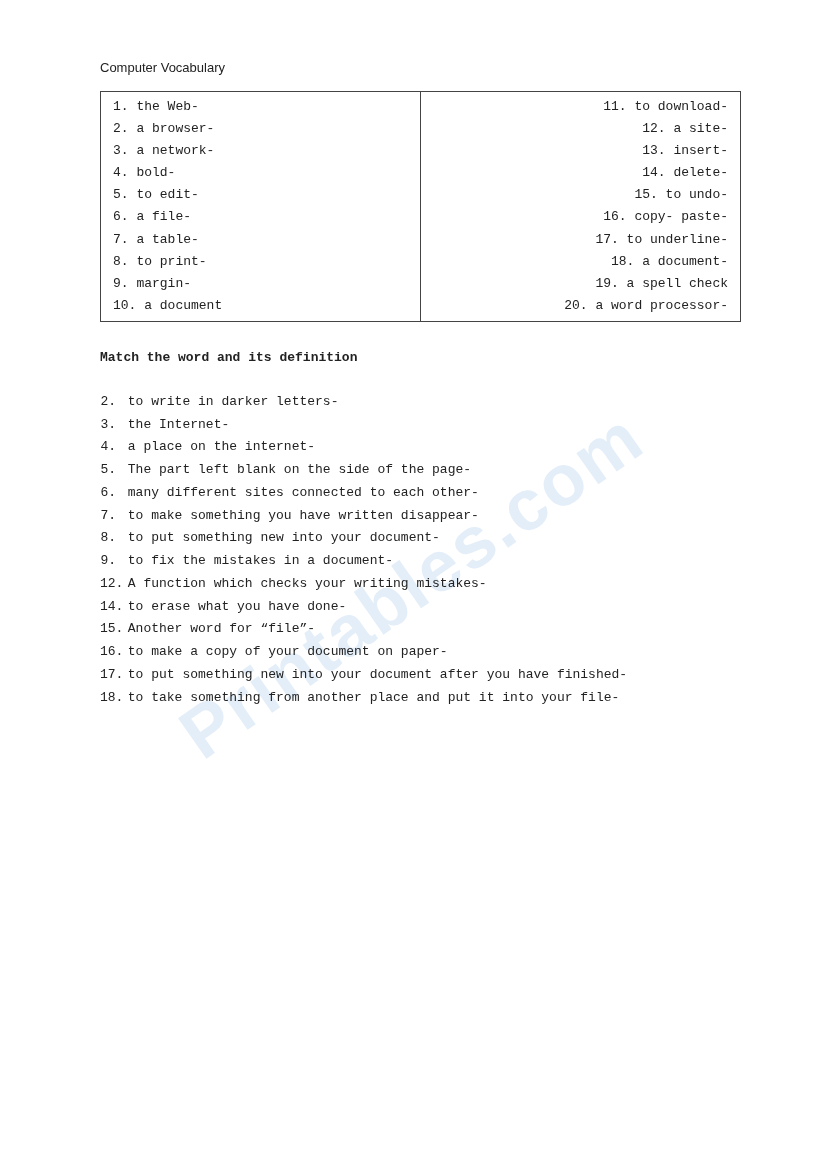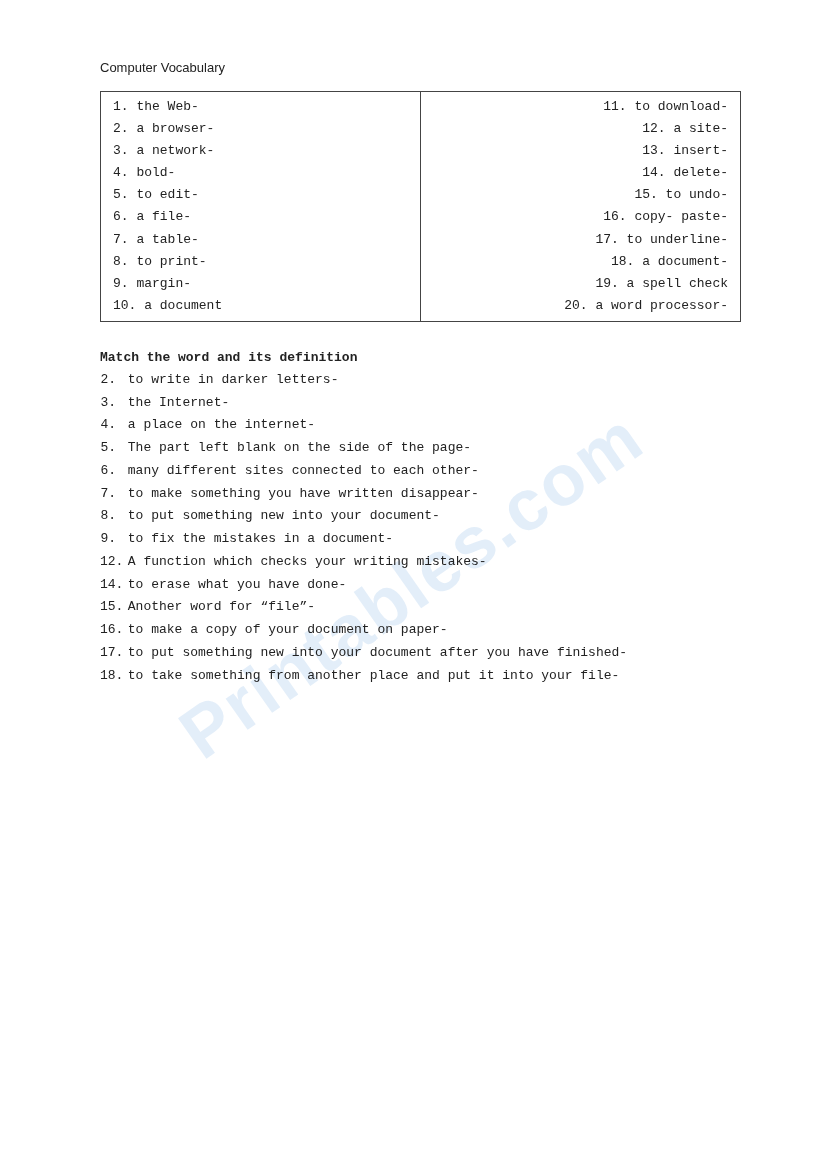--- a/index.html
+++ b/index.html
@@ -77,21 +77,21 @@
       margin: 0;
     }
 
     .vocab-list li {
       line-height: 1.7;
     }
 
     .match-section-title {
       font-size: 13px;
       font-weight: bold;
-      margin-bottom: 4px;
+      margin-bottom: 26px;
       font-family: 'Courier New', Courier, monospace;
     }
 
     .match-list {
       list-style: none;
       padding: 0;
       margin: 0;
     }
 
     .match-list li {

